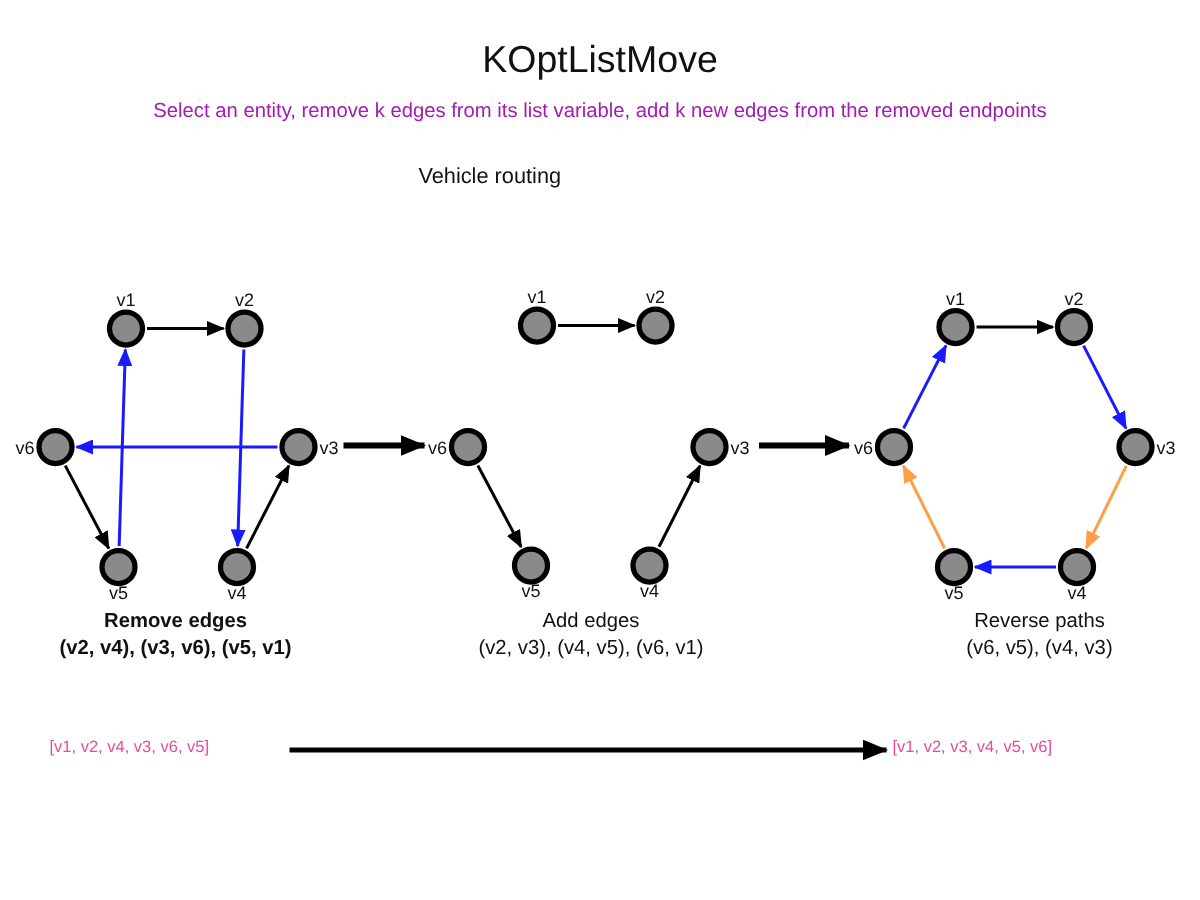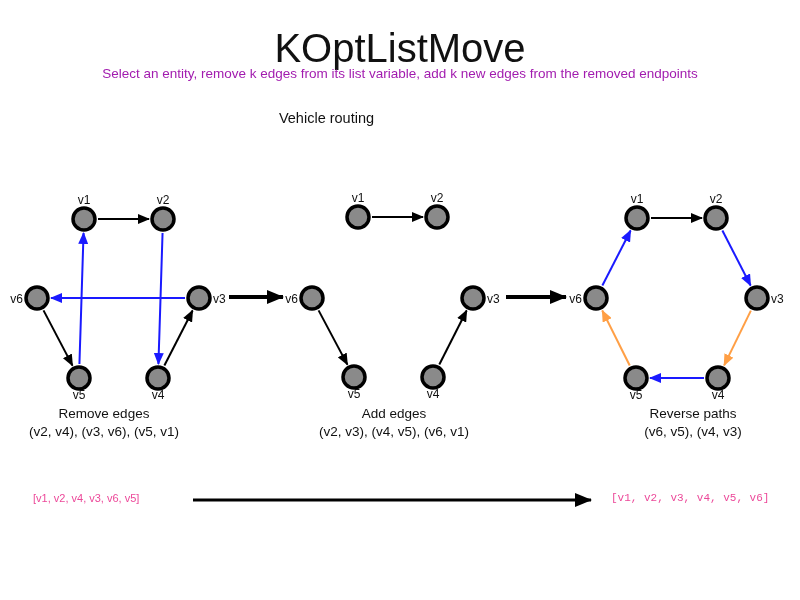--- a/index.html
+++ b/index.html
@@ -14,21 +14,21 @@
     height: 600px;
     background: #ffffff;
     overflow: hidden;
   }
   .page-title {
     position: absolute;
     top: 26px;
     left: 0;
     width: 800px;
     text-align: center;
-    font-size: 40px;
+    font-size: 25px;
     color: #111111;
     letter-spacing: 0px;
   }
   .subtitle {
     position: absolute;
     top: 66px;
     left: 0;
     width: 800px;
     text-align: center;
     font-size: 13.5px;
@@ -51,32 +51,32 @@
   .caption {
     position: absolute;
     top: 405px;
     transform: translateX(-50%);
     text-align: center;
     font-size: 13.5px;
     line-height: 18px;
     color: #111111;
     white-space: nowrap;
   }
-  .caption.g1 { left: 104px; }
+  .caption.g1 { left: 117px; font-weight: bold; }
   .caption.g2 { left: 394px; }
   .caption.g3 { left: 693px; }
   .route-list {
     position: absolute;
     top: 492px;
     font-size: 11px;
     color: #ec4899;
     white-space: nowrap;
   }
   .route-list.before { left: 33px; }
-  .route-list.after  { left: 611px; font-family: Liberation Mono, monospace; }
+  .route-list.after  { left: 595px; }
 </style>
 </head>
 <body>
 
 <div class="page">
 
   <div class="page-title">KOptListMove</div>
   <div class="subtitle">Select an entity, remove k edges from its list variable, add k new edges from the removed endpoints</div>
   <div class="context-label">Vehicle routing</div>
 

